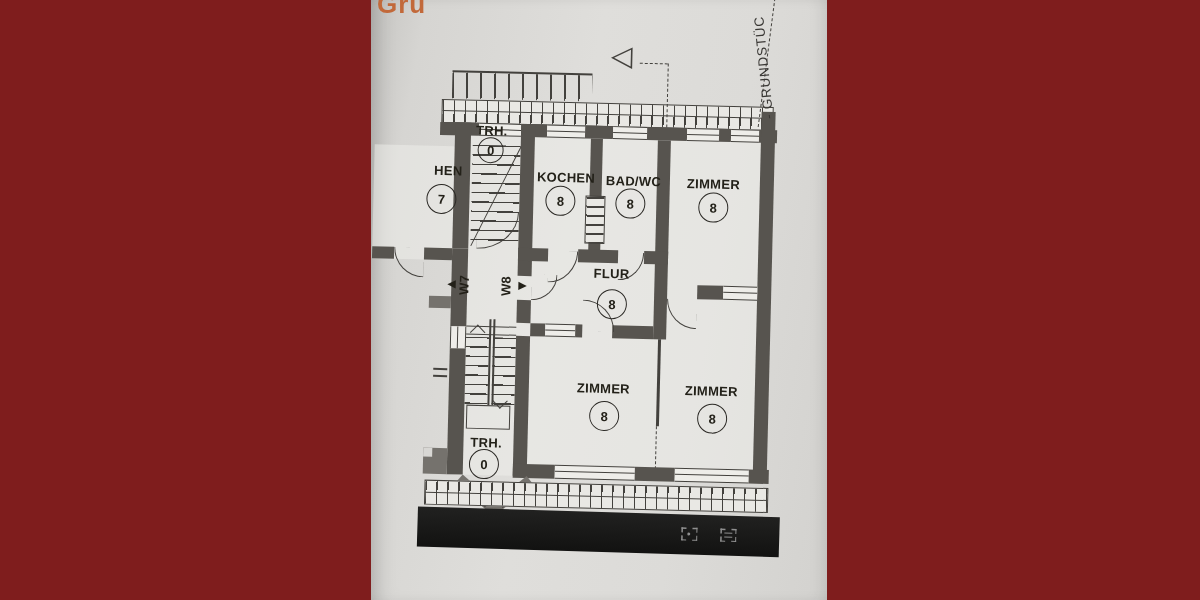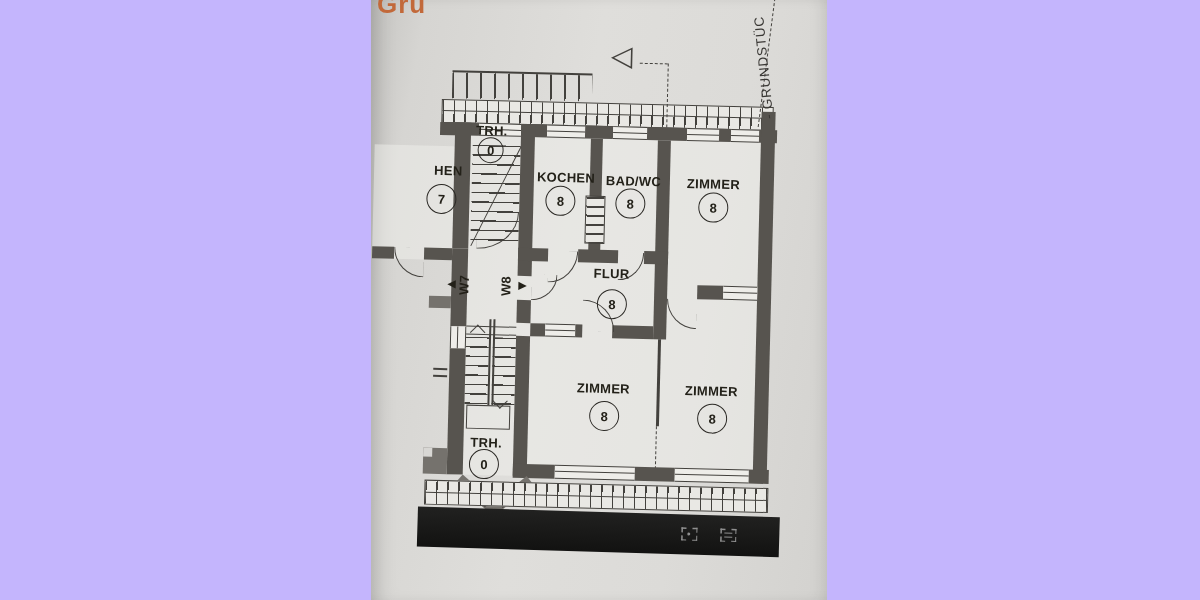--- a/index.html
+++ b/index.html
@@ -1,18 +1,18 @@
 <!DOCTYPE html>
 <html><head>
 <meta charset="utf-8">
 <style>
   html,body{margin:0;padding:0;}
   body{width:1200px;height:600px;overflow:hidden;background:#fff;
        font-family:"Liberation Sans", sans-serif;}
-  .stage{position:relative;width:1200px;height:600px;background:#c4b5fd;}
+  .stage{position:relative;width:1200px;height:600px;background:#7f1d1d;}
   .paper{position:absolute;left:371px;top:0;width:456px;height:600px;overflow:hidden;
          background:linear-gradient(100deg,#c6c5c2 0%,#d6d5d2 10%,#dfdedb 42%,#dcdbd8 70%,#d3d2cf 100%);
          box-shadow:inset 16px 0 22px -14px rgba(0,0,0,.25), inset -12px 0 18px -12px rgba(0,0,0,.15);}
   .drawing{position:absolute;inset:0;transform:rotate(1.4deg);transform-origin:235px 300px;}
   .abs{position:absolute;box-sizing:border-box;}
   .wall{position:absolute;background:#57544f;box-sizing:border-box;}
   .wall-lt{position:absolute;background:#75726d;box-sizing:border-box;}
   .line{position:absolute;background:#43413d;box-sizing:border-box;}
   .room{position:absolute;background:rgba(240,239,235,.5);}
   .win-h{position:absolute;box-sizing:border-box;border-top:1.6px solid #43413d;border-bottom:1.6px solid #43413d;

